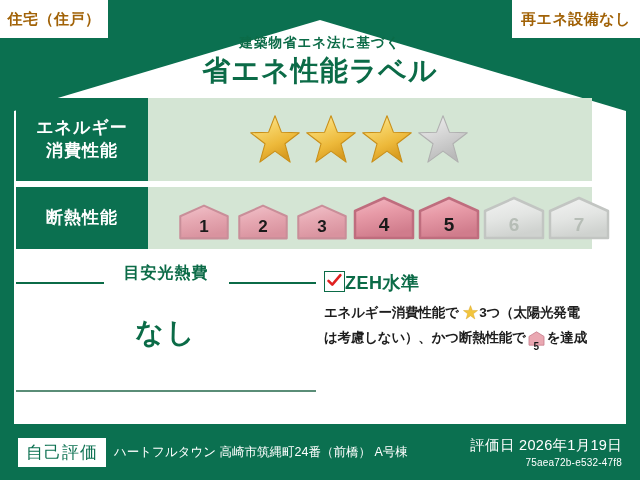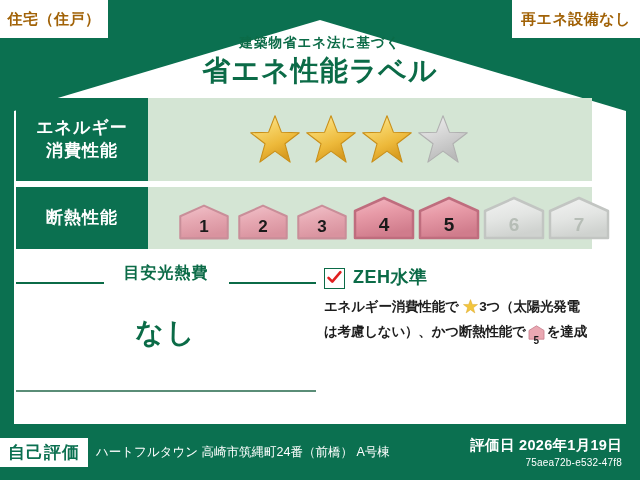--- a/index.html
+++ b/index.html
@@ -74,21 +74,21 @@
   .cost-head{display:flex;align-items:flex-end;gap:20px;color:#0b6b47;}
   .cost-head .rule{flex:1;height:2px;background:#0b6b47;}
   .cost-head .ttl{font-weight:bold;font-size:16px;letter-spacing:1px;white-space:nowrap;}
   .cost-value{
     text-align:center;color:#0b6b47;font-weight:bold;font-size:28px;
     margin-top:30px;letter-spacing:2px;
   }
   .cost-rule-bottom{height:1.5px;background:#5a8d77;margin-top:38px;}
 
   
-  .zeh-head{display:flex;align-items:flex-end;gap:8px;margin-top:2px;}
+  .zeh-head{display:flex;align-items:flex-start;gap:0;margin-top:8px;}
   .cbox{
     width:19px;height:19px;border:1.5px solid #0b6b47;background:#fff;
     position:relative;flex:none;
   }
   .cbox svg{position:absolute;left:1px;top:0px;}
   .zeh-title{color:#0b6b47;font-weight:bold;font-size:18px;letter-spacing:.5px;}
   .zeh-desc{
     margin-top:7px;font-size:13.5px;color:#1d1d1d;line-height:1.62;
     letter-spacing:-.2px;font-weight:bold;
   }
@@ -98,26 +98,26 @@
     position:absolute;left:0;right:0;bottom:1px;text-align:center;
     font-size:10px;color:#1a1a1a;line-height:1;font-weight:bold;
   }
 
   
   .footer{
     position:absolute;left:0;right:0;bottom:0;height:56px;z-index:5;
     display:flex;align-items:center;color:#ffffff;
   }
   .self-eval{
-    background:#ffffff;color:#0b7050;font-weight:bold;
+    margin-left:18px;background:#ffffff;color:#0b7050;font-weight:normal;
     font-size:17px;padding:3px 8px;letter-spacing:1px;flex:none;
   }
   .addr{margin-left:8px;font-size:12.5px;letter-spacing:0px;white-space:nowrap;}
   .foot-right{margin-left:auto;margin-right:18px;text-align:right;}
-  .eval-date{font-size:14.5px;font-weight:bold;letter-spacing:.3px;}
+  .eval-date{font-size:14.5px;font-weight:normal;letter-spacing:.3px;}
   .eval-id{font-size:10px;margin-top:2px;letter-spacing:.2px;}
 </style>
 </head>
 <body>
 
 <div class="label-root">
 
   <div class="corner-badge badge-left">住宅（住戸）</div>
   <div class="corner-badge badge-right">再エネ設備なし</div>
 

